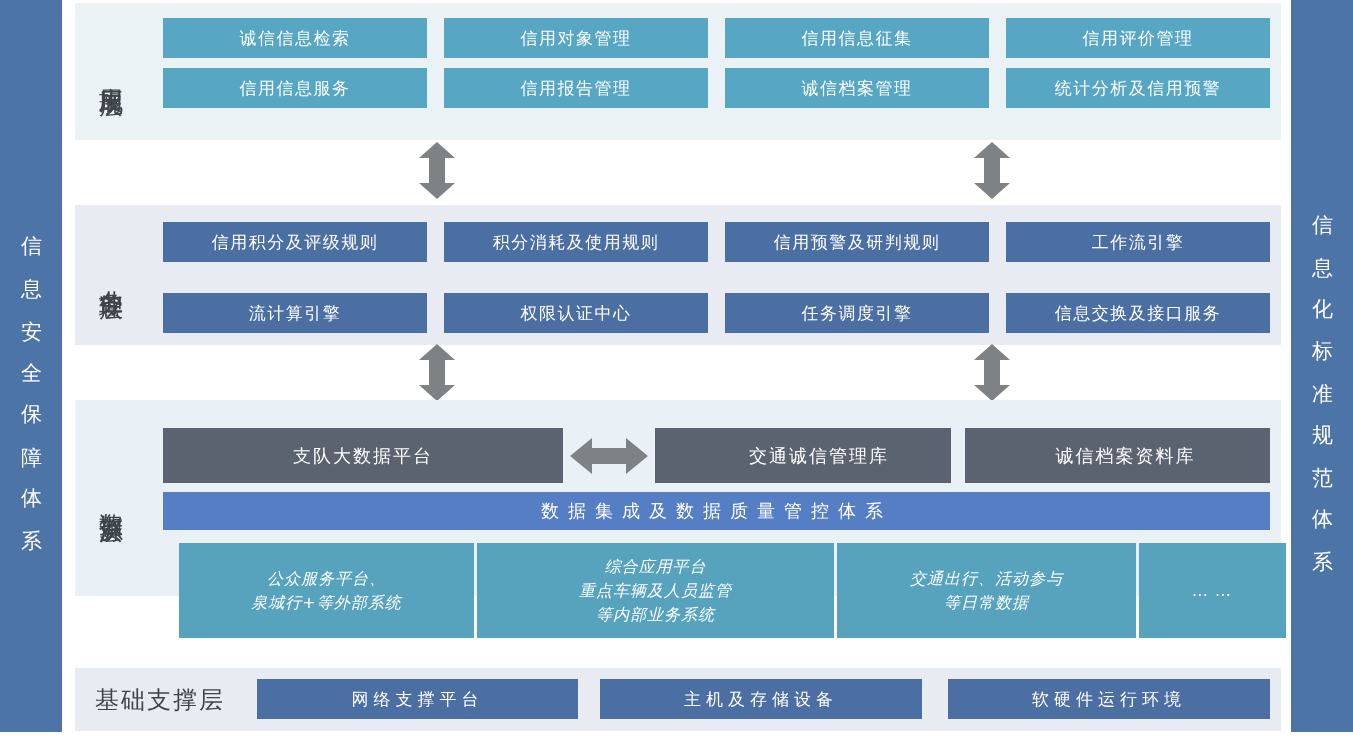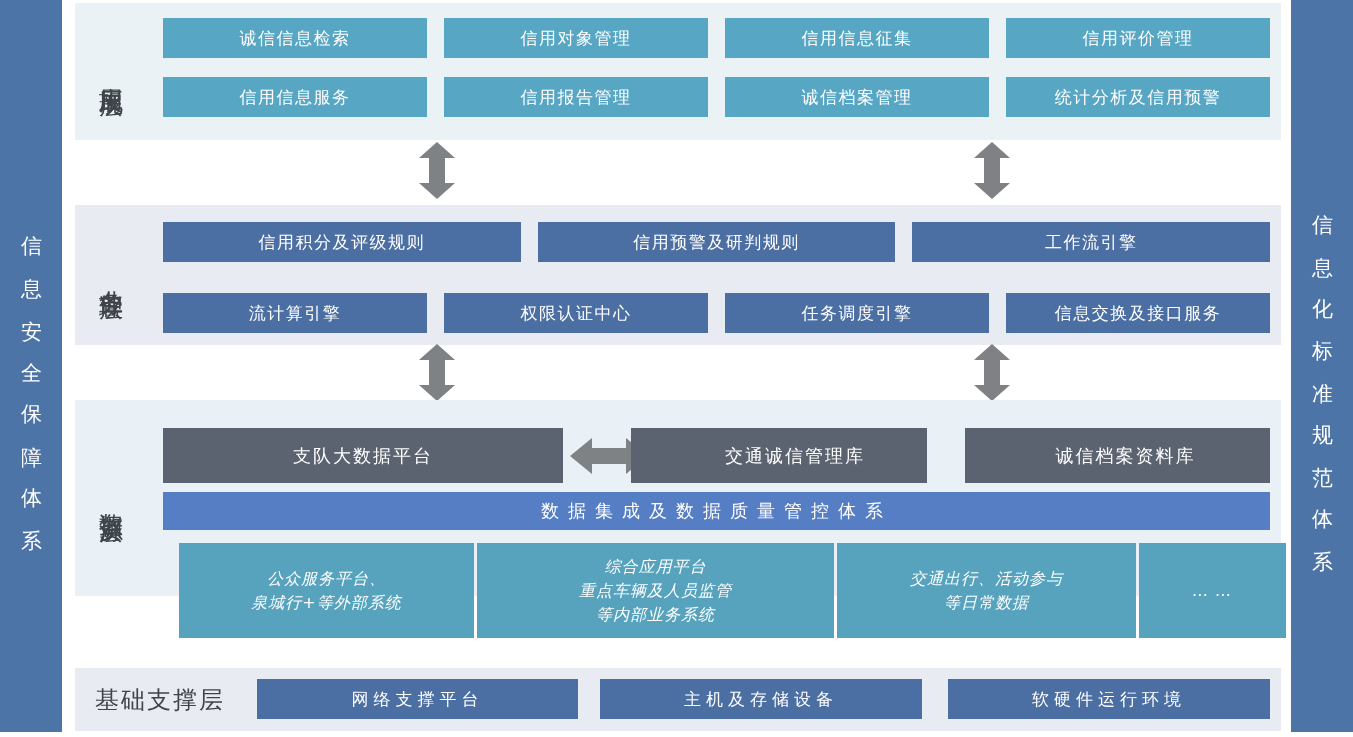--- a/index.html
+++ b/index.html
@@ -31,27 +31,27 @@
   
   .box{display:flex;align-items:center;justify-content:center;color:#ffffff;
        text-align:center;box-sizing:border-box;}
   .teal {background:#56A6C4;}
   .teal2{background:#57A3BE;}
   .steel{background:#4B6FA3;}
   .dark {background:#5B6270;}
 
   .grid-row{position:absolute;left:88px;right:11px;height:40px;display:flex;gap:17px;}
   .grid-row .box{flex:1;font-size:17px;letter-spacing:1.5px;}
-  .row1-app{top:15px;} .row2-app{top:74px;}
+  .row1-app{top:15px;} .row2-app{top:65px;}
   .row1-biz{top:17px;} .row2-biz{top:76px;margin-top:12px;}
 
   
   .plat{position:absolute;top:28px;height:55px;font-size:18px;letter-spacing:2px;}
   .plat-1{left:88px;width:400px;}
-  .plat-2{left:556px;width:296px;padding-left:32px;}
+  .plat-2{left:580px;width:296px;padding-left:32px;}
   .plat-3{left:890px;width:305px;padding-left:16px;}
   .h-arrow{position:absolute;left:495px;top:38px;}
   .int-bar{position:absolute;left:88px;top:92px;width:1107px;height:38px;background:#567EC4;
            display:flex;align-items:center;justify-content:center;color:#fff;
            font-size:18px;letter-spacing:9px;}
   .src-row{position:absolute;left:104px;top:143px;width:1107px;height:95px;display:flex;gap:3px;font-style:italic;}
   .src-row .box{font-size:16px;line-height:1.5;white-space:pre-line;letter-spacing:1px;}
   .src-1{width:295px;} .src-2{width:357px;} .src-3{width:299px;} .src-4{flex:1;font-size:17px;}
 
   
@@ -99,20 +99,21 @@
 <svg class="v-arrow va-2" width="36" height="57" viewBox="0 0 36 57">
     <polygon points="18,0 36,16 26,16 26,41 36,41 18,57 0,41 10,41 10,16 0,16" fill="#7E8285"></polygon>
   </svg>
 
 <section class="panel panel-biz">
   <div class="vlabel">
     <span>业务管理层</span>
   </div>
   <div class="grid-row row1-biz">
     <div class="box steel">信用积分及评级规则</div>
+    <div class="box steel">积分消耗及使用规则</div>
     <div class="box steel">信用预警及研判规则</div>
     <div class="box steel">工作流引擎</div>
   </div>
   <div class="grid-row row2-biz">
     <div class="box steel">流计算引擎</div>
     <div class="box steel">权限认证中心</div>
     <div class="box steel">任务调度引擎</div>
     <div class="box steel">信息交换及接口服务</div>
   </div>
 </section>

